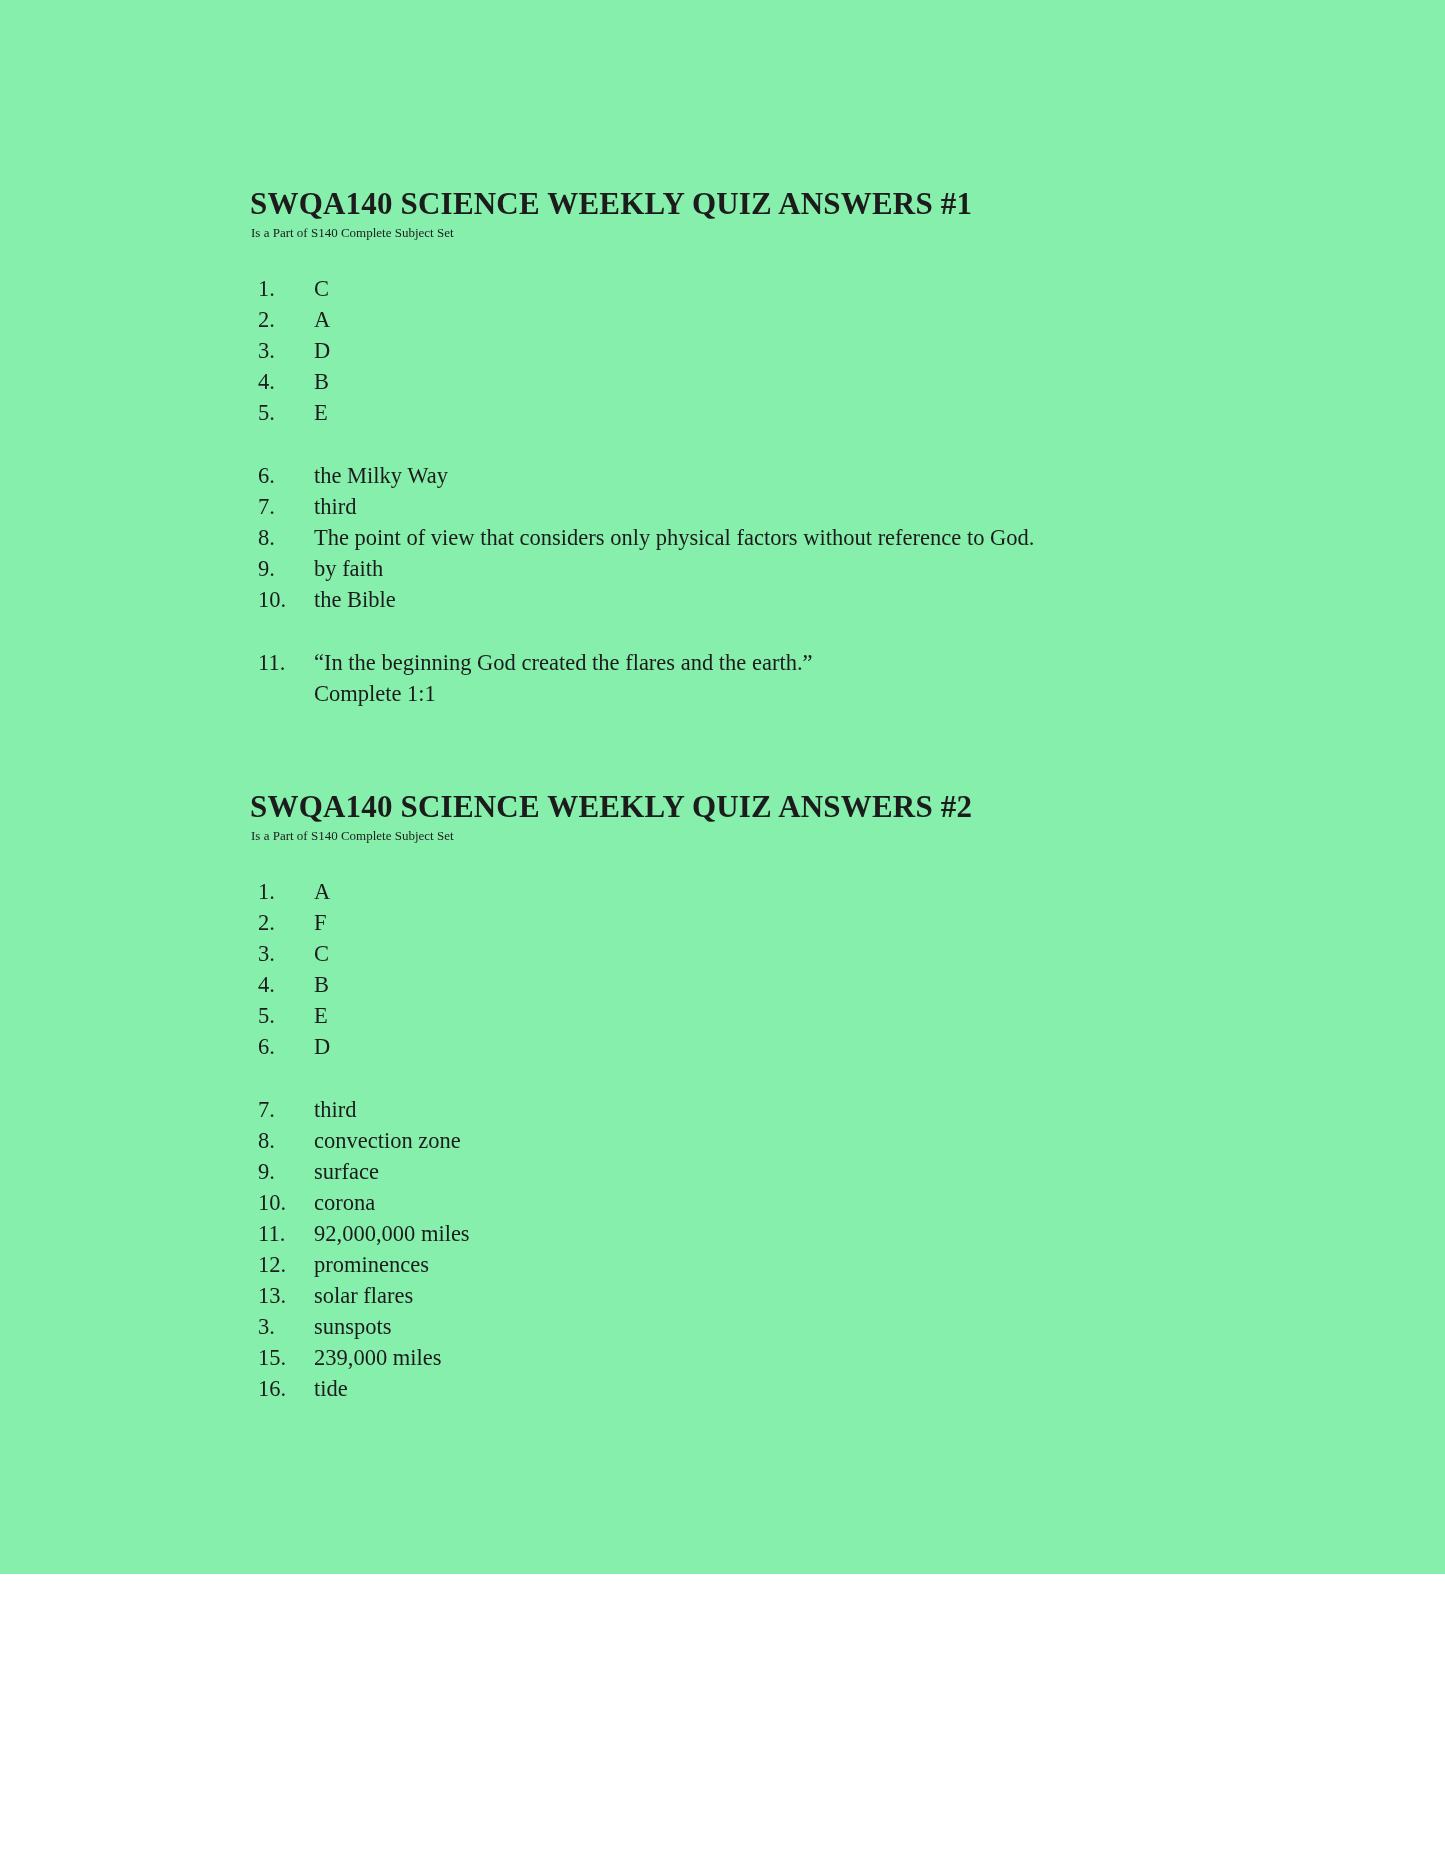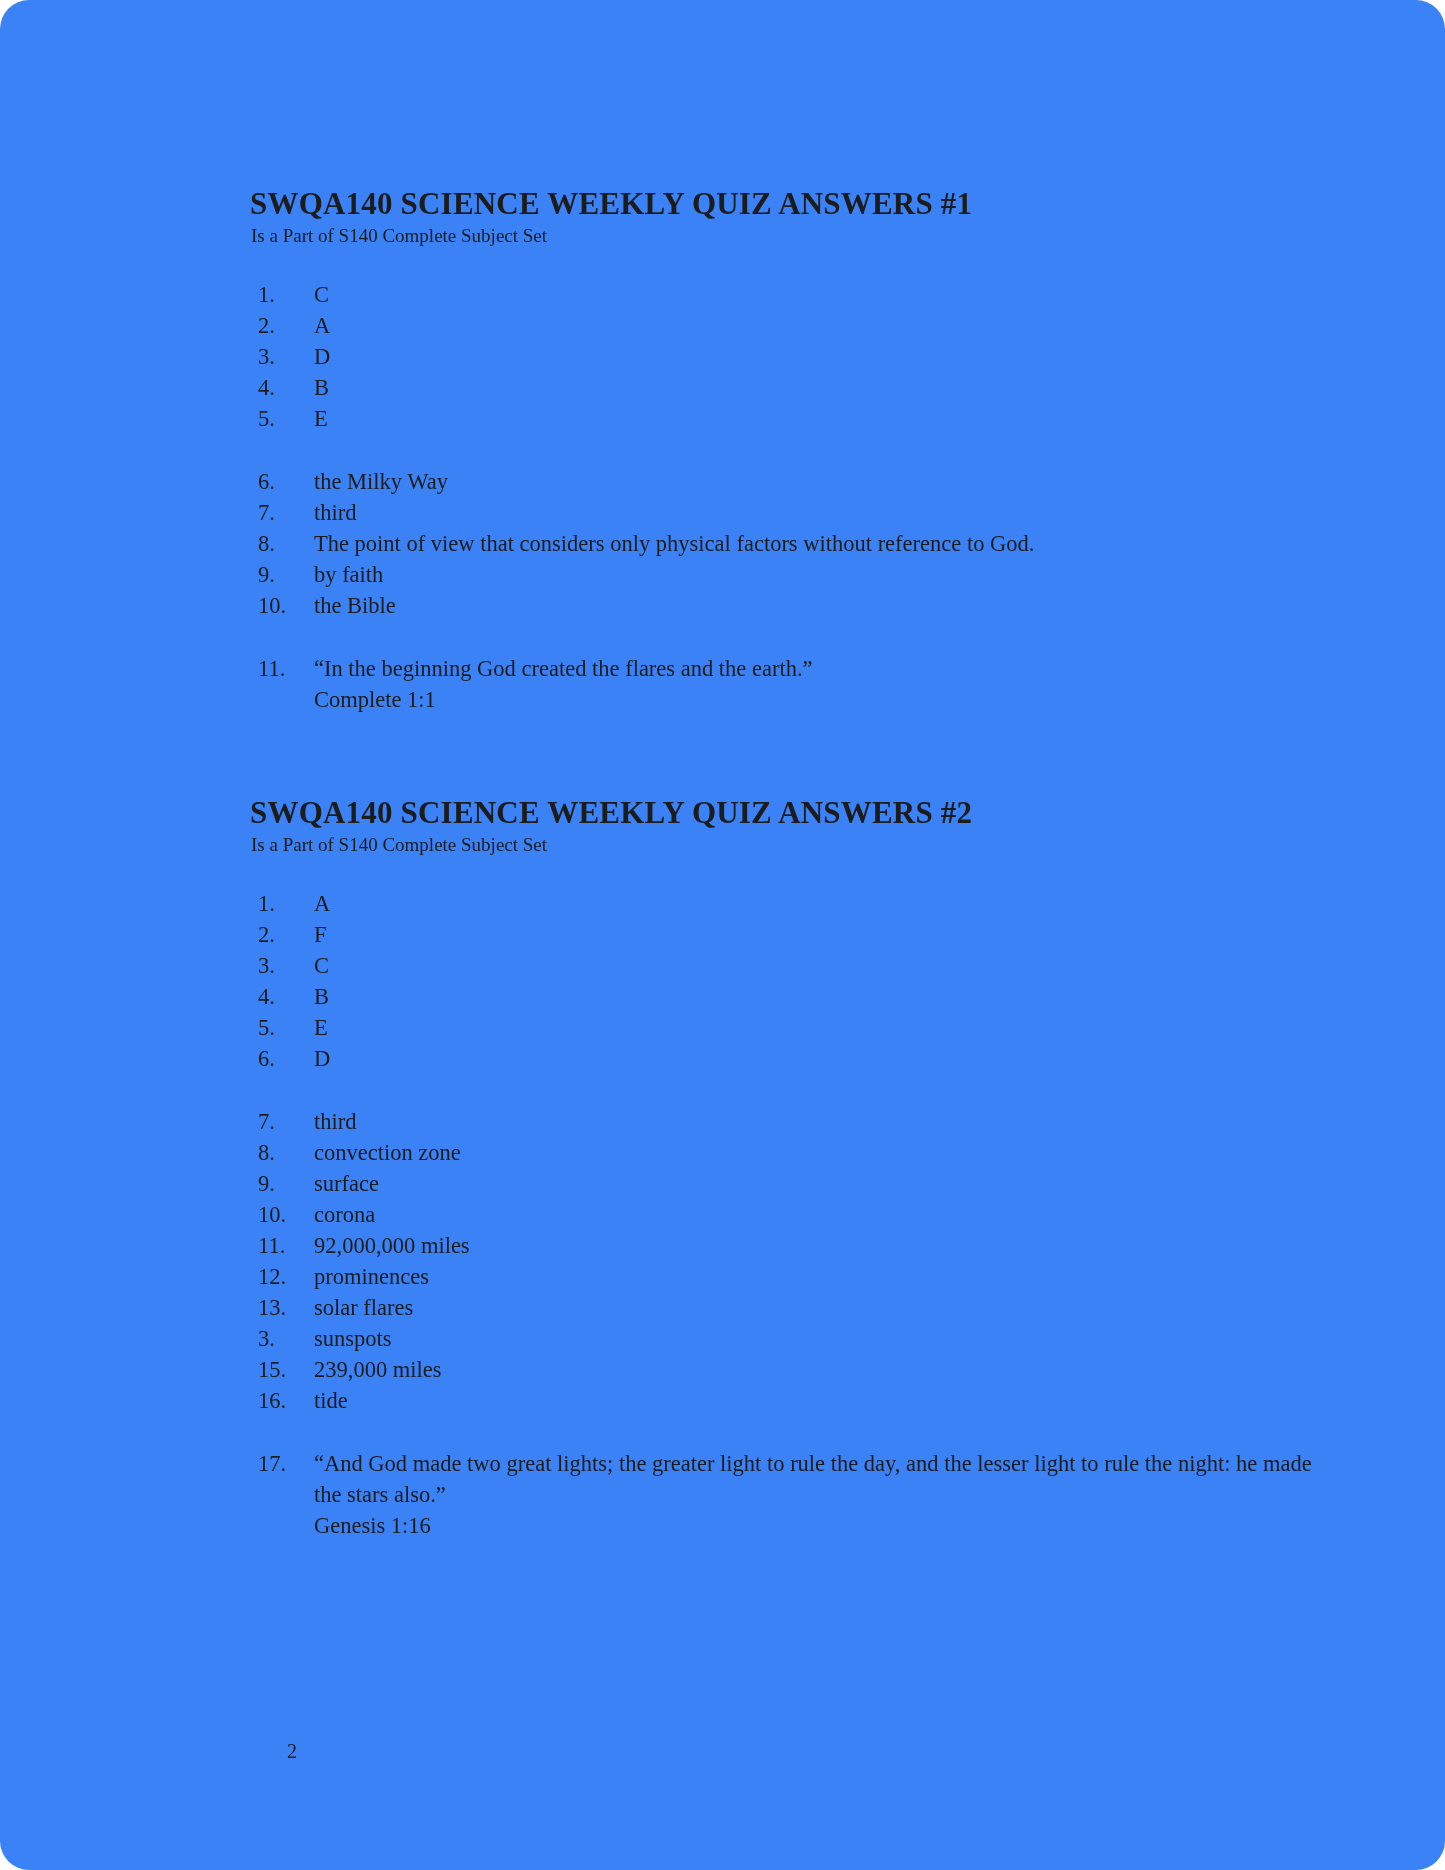--- a/index.html
+++ b/index.html
@@ -1,40 +1,39 @@
 <!DOCTYPE html>
 <html><head>
 <meta charset="utf-8">
 <style>
   html, body { margin: 0; padding: 0; background: #ffffff; }
   .page {
     position: relative;
     width: 1445px;
-    height: 1870px;
-    background: #3b82f6;
+    height: 1574px;
+    background: #86efac;
     font-family: "Liberation Serif", "DejaVu Serif", serif;
     color: #1c1c1c;
     overflow: hidden;
-    border-radius: 29px;
   }
   .content {
     position: absolute;
     left: 250px;
     top: 186px;
     width: 1080px;
   }
   .quiz-title {
     font-size: 31px;
     font-weight: 700;
     margin: 0;
     letter-spacing: 0.2px;
     white-space: nowrap;
   }
   .quiz-subtitle {
-    font-size: 19px;
+    font-size: 13px;
     margin: 3px 0 0 1px;
   }
   .answer-group {
     margin: 32px 0 0 8px;
   }
   .answer-row {
     display: flex;
     font-size: 22.5px;
     line-height: 31px;
   }
@@ -190,27 +189,18 @@
         <div class="answer-row">
           <span class="num">15.</span>
           <span class="ans">239,000 miles</span>
         </div>
         <div class="answer-row">
           <span class="num">16.</span>
           <span class="ans">tide</span>
         </div>
       </div>
 
-      <div class="answer-group">
-        <div class="answer-row">
-          <span class="num">17.</span>
-          <span class="ans">
-            <span>“And God made two great lights; the greater light to rule the day, and the lesser light to rule the night: he made the stars also.”</span><br>
-            <span>Genesis 1:16</span>
-          </span>
-        </div>
-      </div>
     </div>
 
   </div>
 
   <div class="page-number">2</div>
 </div>
 
 </body></html>

